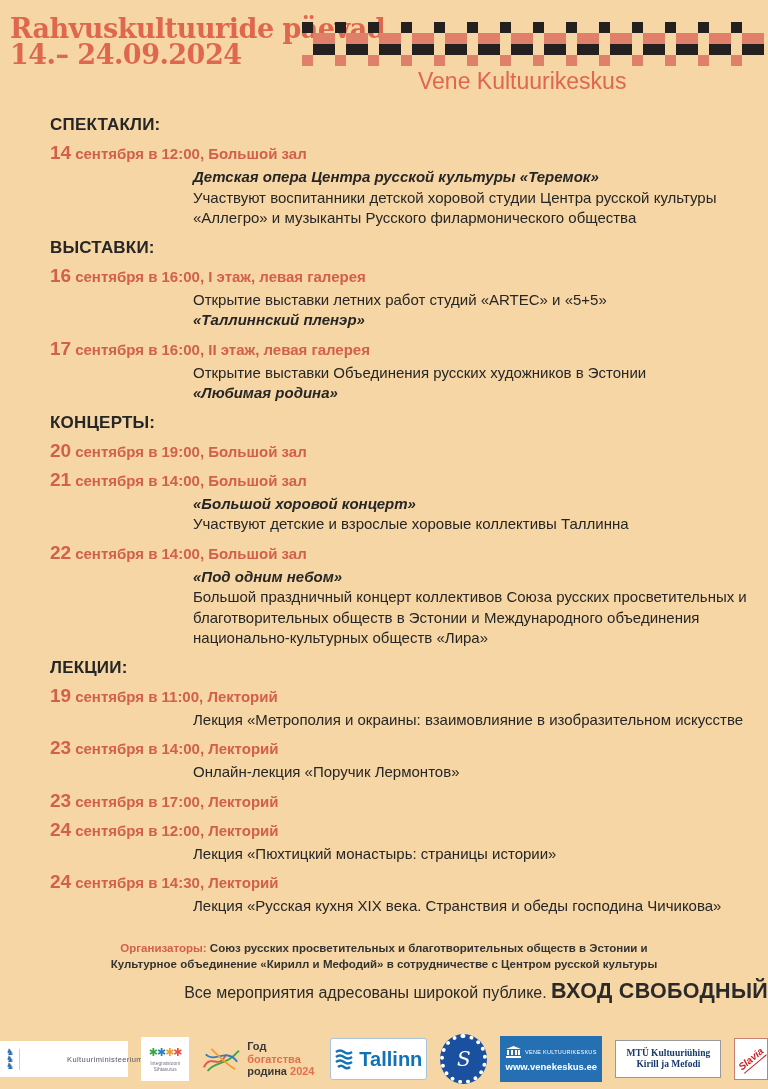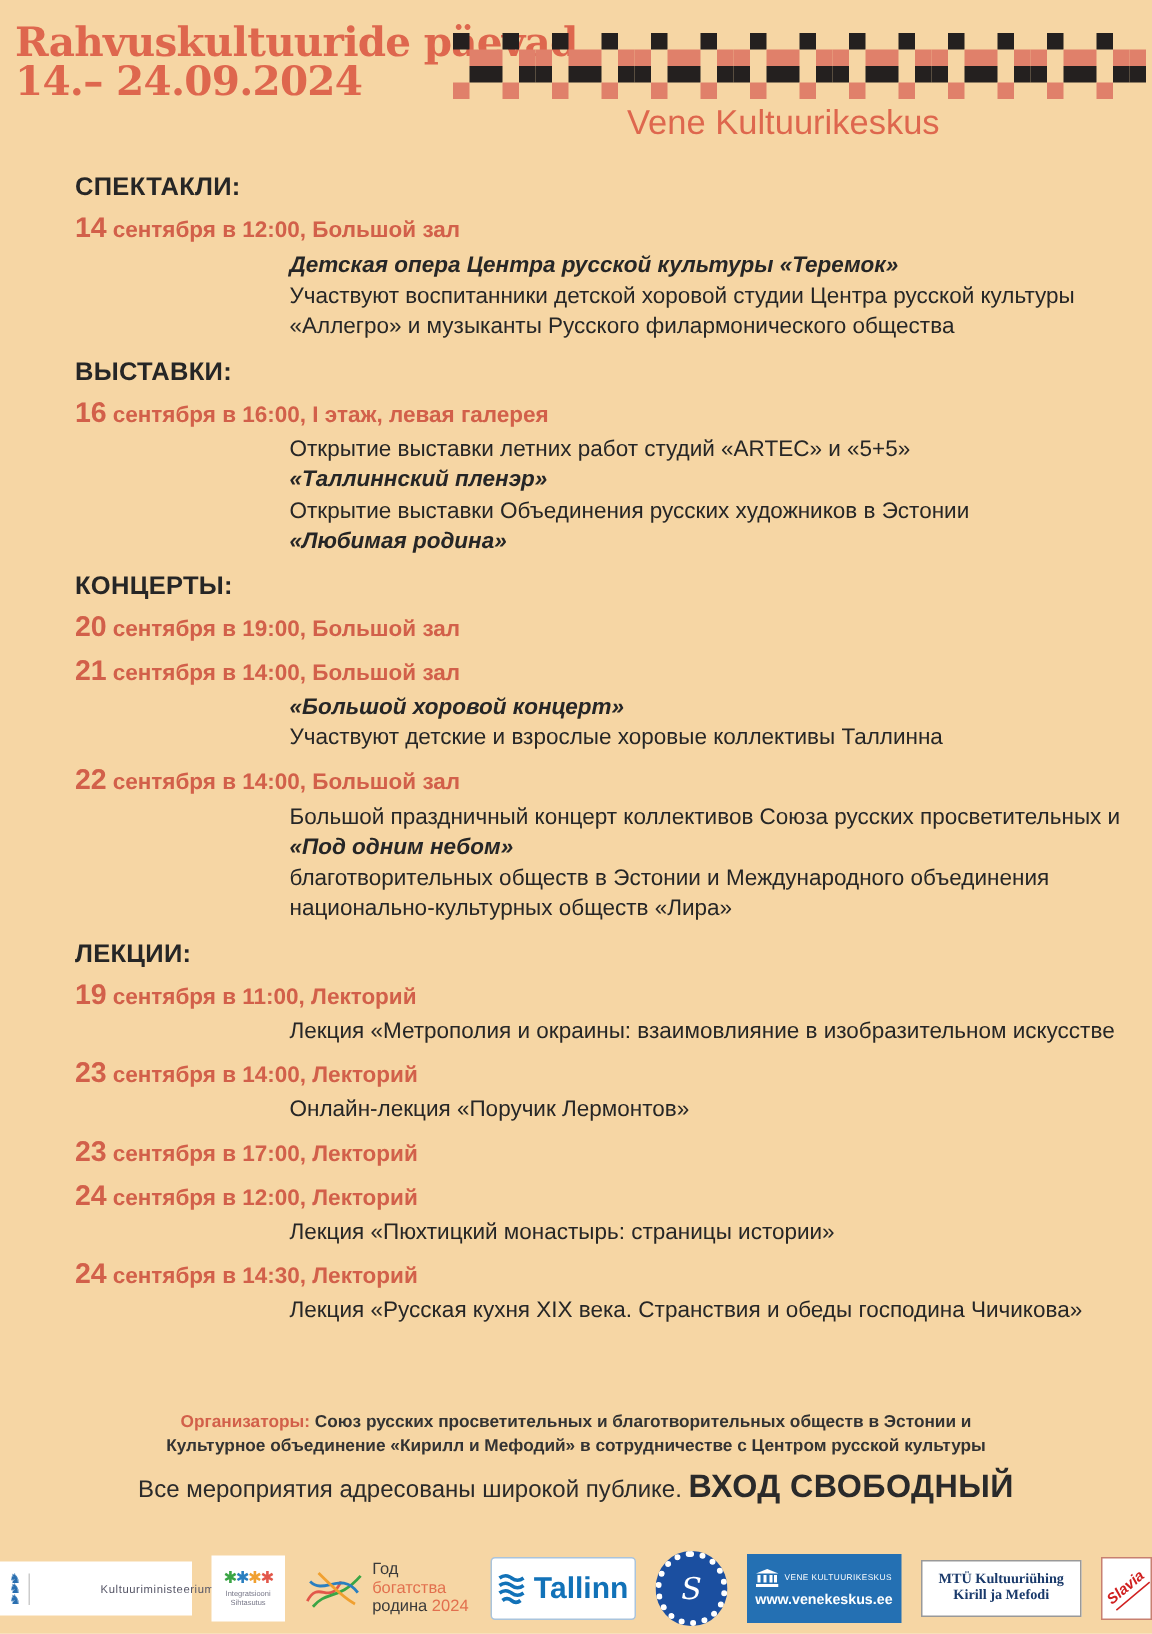--- a/index.html
+++ b/index.html
@@ -28,36 +28,36 @@
   .section-heading{font-size:17px;font-weight:bold;margin:9px 0 3px;letter-spacing:0.2px;}
   .event-date{color:var(--accent-red,#d9604a);font-weight:bold;font-size:15px;margin:7px 0 3px;}
   .event-date .day{font-size:19px;margin-right:4px;}
   .event-lines{margin-left:143px;}
   .line{font-size:15px;line-height:20.5px;}
   .line.bold{font-weight:bold;font-style:italic;}
   
   .organizers{position:absolute;top:941px;left:0;width:768px;text-align:center;
     font-size:11.5px;font-weight:bold;line-height:15.5px;color:#333;}
   .organizers .lead{color:var(--accent-red,#d9604a);}
-  .entry{position:absolute;top:979px;left:0;width:768px;text-align:center;font-size:16px;color:#2a2a2a;}
+  .entry{position:absolute;top:979px;left:0;width:768px;text-align:right;font-size:16px;color:#2a2a2a;}
   .entry .free{font-size:21.5px;font-weight:bold;letter-spacing:0.3px;}
   
   .logos{position:absolute;top:1030px;left:0;width:768px;height:58px;
     display:flex;align-items:center;justify-content:center;gap:13px;}
   .logo-ministry{background:#fff;width:128px;height:36px;display:flex;align-items:center;
     padding:0 6px;box-sizing:border-box;}
   .lions{color:#2a6fb0;font-size:9px;line-height:7px;display:flex;flex-direction:column;
     align-items:center;border-right:1px solid #ccc;padding-right:5px;margin-right:5px;}
   .ministry-label{font-size:7.5px;color:#556;letter-spacing:0.4px;margin-left:42px;}
   .logo-integration{background:#fff;width:52px;height:44px;display:flex;flex-direction:column;
     align-items:center;justify-content:center;}
   .puzzle{font-size:11px;line-height:11px;letter-spacing:-1px;}
   .integration-label{font-size:5px;color:#778;text-align:center;line-height:6px;margin-top:2px;}
   .logo-year{display:flex;align-items:center;gap:6px;}
-  .year-text{font-size:11px;line-height:12.5px;font-weight:normal;color:#3a3a3a;}
+  .year-text{font-size:11px;line-height:12.5px;font-weight:bold;color:#3a3a3a;}
   .year-text .hl{color:#e2704e;}
   .logo-tallinn{background:#fff;border:1px solid #aac4dc;border-radius:3px;width:102px;height:40px;
     display:flex;align-items:center;justify-content:center;gap:6px;color:#1272b8;}
   .tallinn-label{font-size:20px;font-weight:bold;}
   .logo-emblem{width:50px;height:50px;border-radius:50%;background:var(--dark-blue,#1b4fa0);
     border:4px dotted #fff;box-sizing:border-box;display:flex;align-items:center;justify-content:center;
     color:#fff;font-family:"DejaVu Serif",serif;font-style:italic;font-size:20px;}
   .logo-venekeskus{width:110px;height:46px;background:var(--blue,#2470b3);display:flex;
     flex-direction:column;align-items:center;justify-content:center;color:#fff;}
   .vk-top{display:flex;align-items:center;gap:4px;}
@@ -197,20 +197,23 @@
       <span class="day">16</span><span class="rest">сентября в 16:00, I этаж, левая галерея</span>
     </div>
     <div class="event-lines">
   <div class="line">Открытие выставки летних работ студий «ARTEC» и «5+5»</div>
 
   <div class="line bold">«Таллиннский пленэр»</div>
 </div>
   </div>
 
   <div class="event">
+    <div class="event-date">
+      <span class="day">17</span><span class="rest">сентября в 16:00, II этаж, левая галерея</span>
+    </div>
     <div class="event-lines">
   <div class="line">Открытие выставки Объединения русских художников в Эстонии</div>
 
   <div class="line bold">«Любимая родина»</div>
 </div>
   </div>
 </div>
   </div>
 
   <div class="section">
@@ -231,23 +234,23 @@
 
   <div class="line">Участвуют детские и взрослые хоровые коллективы Таллинна</div>
 </div>
   </div>
 
   <div class="event">
     <div class="event-date">
       <span class="day">22</span><span class="rest">сентября в 14:00, Большой зал</span>
     </div>
     <div class="event-lines">
+  <div class="line bold">«Под одним небом»</div>
+
   <div class="line">Большой праздничный концерт коллективов Союза русских просветительных и</div>
-
-  <div class="line bold">«Под одним небом»</div>
 
   <div class="line">благотворительных обществ в Эстонии и Международного объединения</div>
 
   <div class="line">национально-культурных обществ «Лира»</div>
 </div>
   </div>
 </div>
   </div>
 
   <div class="section">

